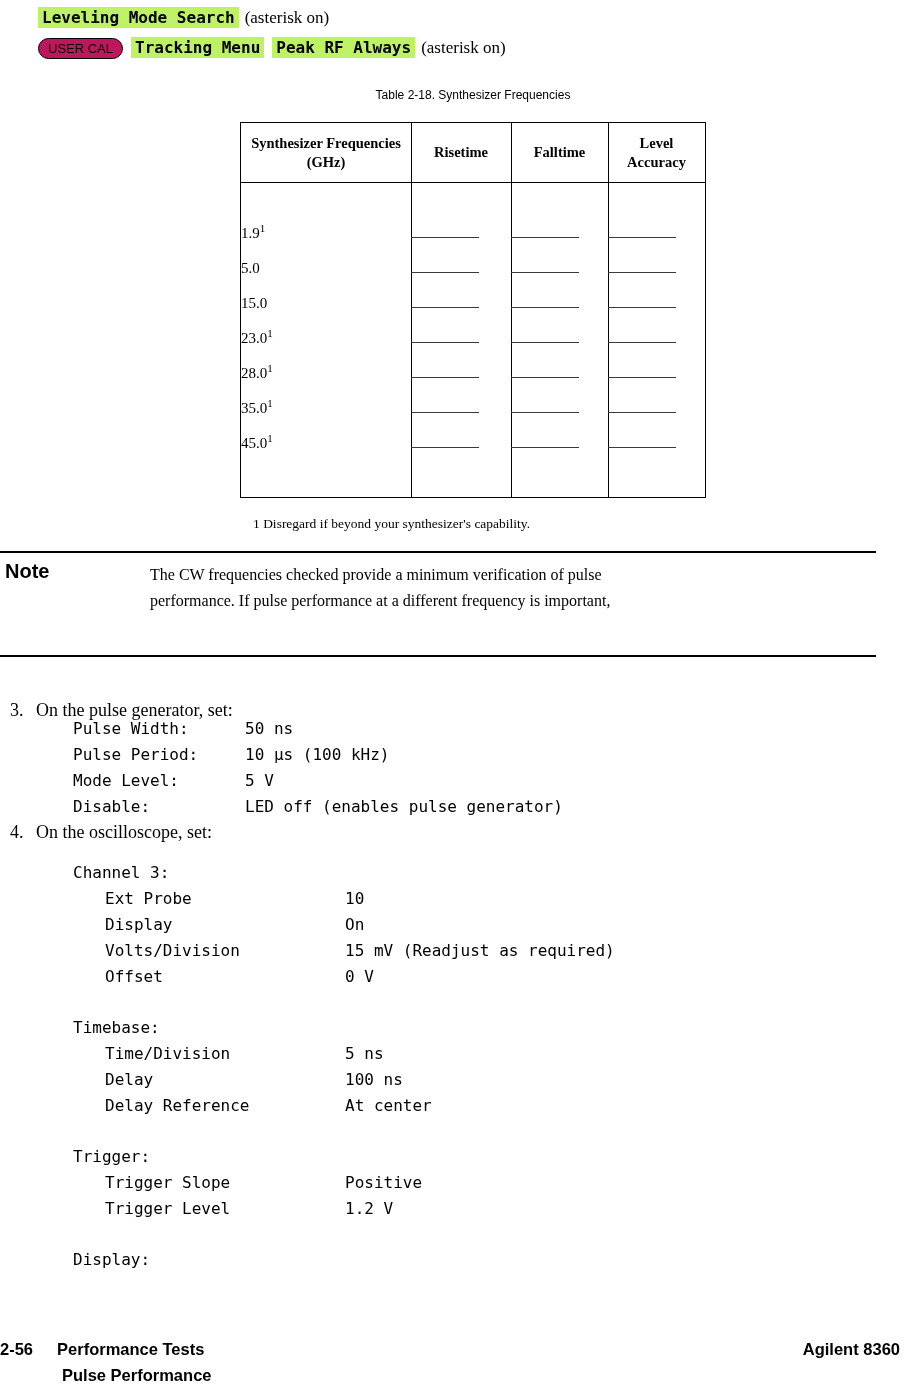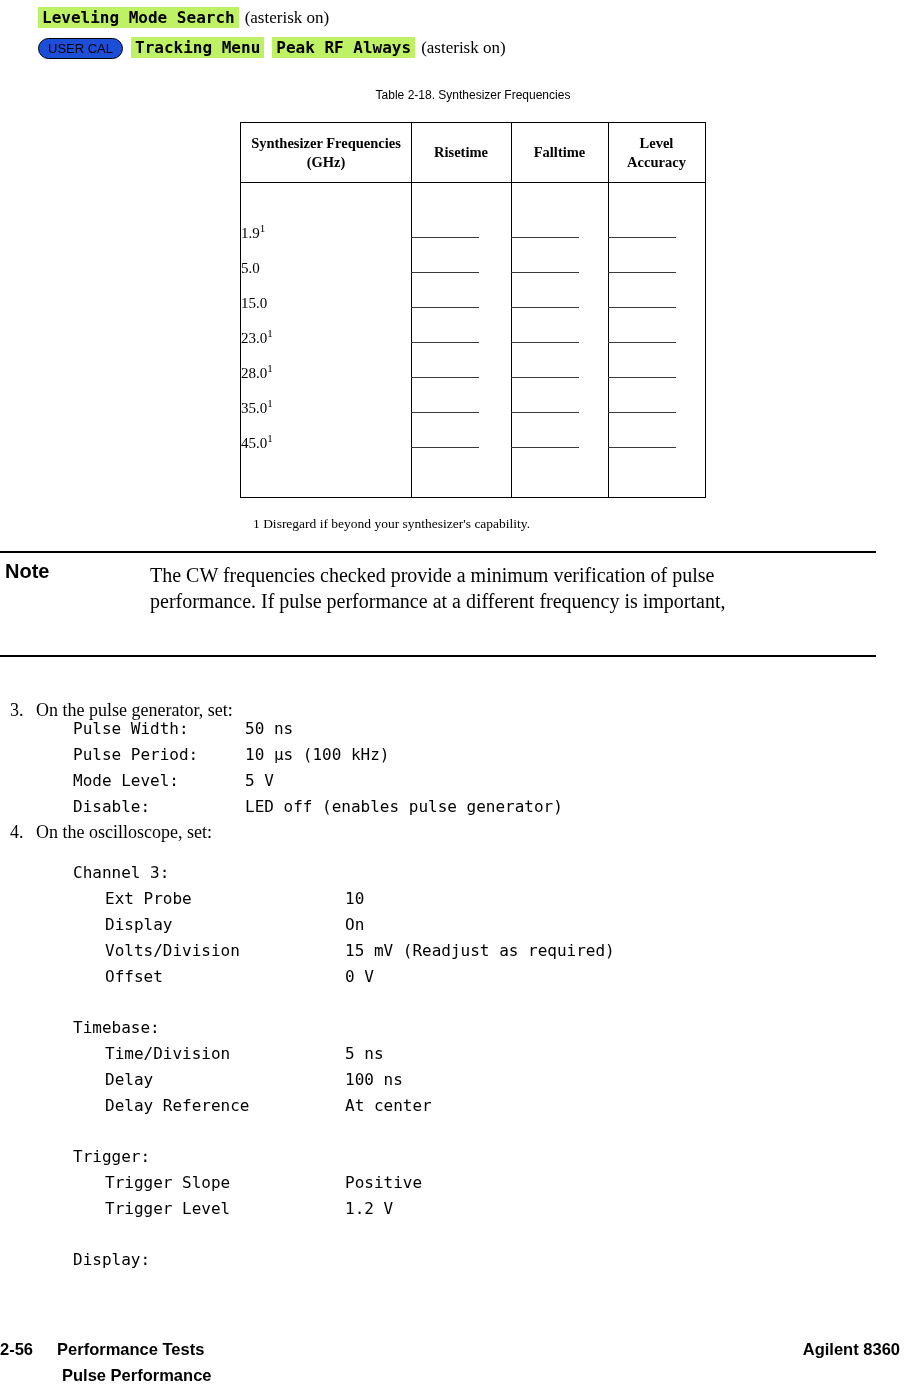--- a/index.html
+++ b/index.html
@@ -12,21 +12,21 @@
 
   
   .hdr-line { left:38px; white-space:nowrap; font-size:17px; }
   .softkey {
     font-family:"DejaVu Sans Mono", monospace; font-weight:bold;
     background:#bef264; padding:1px 4px; font-size:16px;
   }
   .hardkey {
     display:inline-block; font-family:"Liberation Sans", sans-serif;
     font-size:13px; border:1.5px solid #000; border-radius:11px;
-    padding:2px 9px 2px 9px; margin-right:8px; background:#1d4ed8;
+    padding:2px 9px 2px 9px; margin-right:8px; background:#be185d;
   }
   .suffix { font-size:17px; margin-left:6px; }
 
   
   .tbl-title { top:88px; left:240px; width:466px; text-align:center;
     font-family:"Liberation Sans", sans-serif; font-weight:normal; font-size:12px; }
   .tbl { top:122px; left:240px; width:466px; height:376px; border:1.5px solid #000; }
   .vline { position:absolute; top:0; bottom:0; width:1px; background:#000; }
   .thead {
     position:absolute; top:0; left:0; right:0; height:60px;
@@ -40,21 +40,21 @@
   .tcell { text-align:left; padding-bottom:5px; font-size:15px; }
   .tcell sup { font-size:11px; vertical-align:super; line-height:0; }
   .fill-line { display:inline-block; width:68px; height:10px; border-bottom:1px solid #3a3a3a; }
 
   .footnote { top:516px; left:253px; font-size:13.5px; }
 
   
   .rule { left:0; width:876px; height:1.5px; background:#000; }
   .note-label { top:560px; left:5px; font-family:"Liberation Sans", sans-serif;
     font-weight:bold; font-size:20px; }
-  .note-text { top:562px; left:150px; width:730px; font-size:20px; line-height:26px; }
+  .note-text { top:562px; left:150px; width:730px; font-size:16px; line-height:26px; }
 
   
   .step-line { font-size:18px; }
   .step-num { display:inline-block; width:26px; }
   .settings { font-family:"DejaVu Sans Mono", monospace; font-size:16px; line-height:26px; }
   .set-label { display:inline-block; width:172px; }
   .set-line.indent { padding-left:32px; }
   .set-name { display:inline-block; width:240px; }
   .group { margin-bottom:25px; }
 

